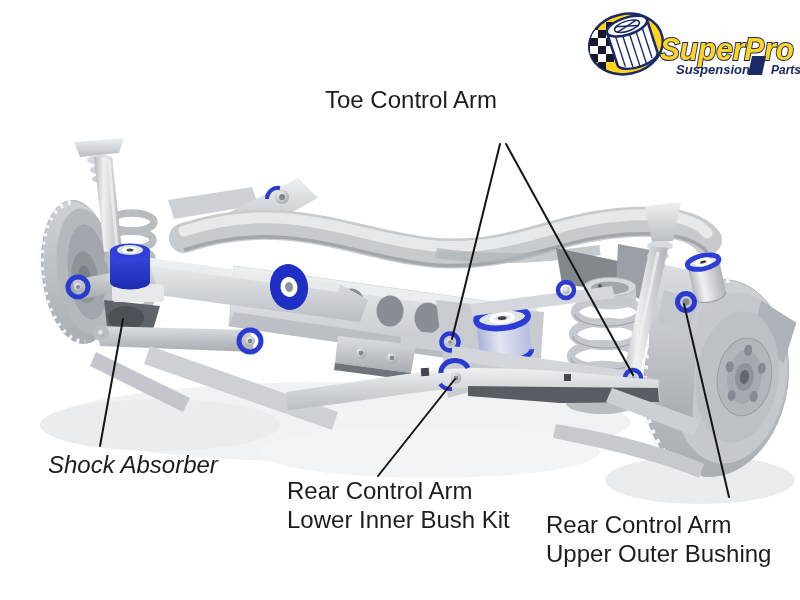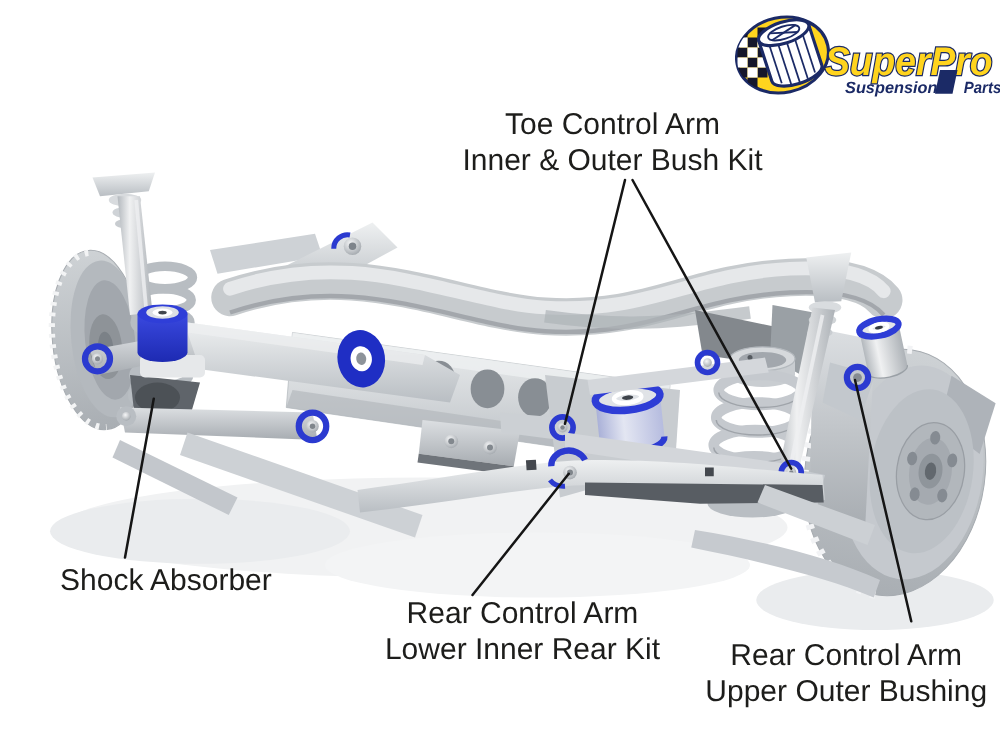--- a/index.html
+++ b/index.html
@@ -1,21 +1,21 @@
 <!DOCTYPE html>
 <html><head>
 <meta charset="utf-8">
 <style>
   * { margin:0; padding:0; box-sizing:border-box; }
   html,body { width:800px; height:600px; }
   body { background:#ffffff; font-family:"Liberation Sans", sans-serif; }
   .stage { position:relative; width:800px; height:600px; background:#fff; overflow:hidden; }
   svg.scene { position:absolute; left:0; top:0; }
   .callout { position:absolute; font-size:24px; line-height:29px; color:#1d1d1b; white-space:nowrap; }
-  .callout.center { text-align:center; }
+  .callout.center { text-align:left; }
   .logo-wrap { position:absolute; left:588px; top:4px; width:216px; height:74px; }
 </style>
 </head>
 <body>
 
 <div class="stage">
 
   <svg class="scene" width="800" height="600" viewBox="0 0 800 600">
     <defs>
       <linearGradient id="gV" x1="0" y1="0" x2="0" y2="1">
@@ -265,30 +265,29 @@
       <line x1="500" y1="144" x2="452" y2="339"></line>
       <line x1="506" y1="144" x2="633" y2="375"></line>
       <line x1="100" y1="446" x2="123" y2="319"></line>
       <line x1="378" y1="476" x2="455" y2="379"></line>
       <line x1="729" y1="497" x2="684" y2="304"></line>
     </g>
   </svg>
 
   <div class="callout center" style="left:325px; top:85px; width:330px;">
     <div>Toe Control Arm</div>
-    <div>Inner &amp; Outer Bush Kit</div>
-  </div>
-
-  <div class="callout" style="left:48px; top:450px;">
+  </div>
+
+  <div class="callout" style="left:48px; top:450px;font-style:italic;">
     <div>Shock Absorber</div>
   </div>
 
   <div class="callout center" style="left:287px; top:476px; width:262px;">
     <div>Rear Control Arm</div>
-    <div>Lower Inner Rear Kit</div>
+    <div>Lower Inner Bush Kit</div>
   </div>
 
   <div class="callout center" style="left:546px; top:510px; width:262px;">
     <div>Rear Control Arm</div>
     <div>Upper Outer Bushing</div>
   </div>
 
   <div class="logo-wrap">
     <svg width="216" height="74" viewBox="0 0 216 74">
       <defs>

